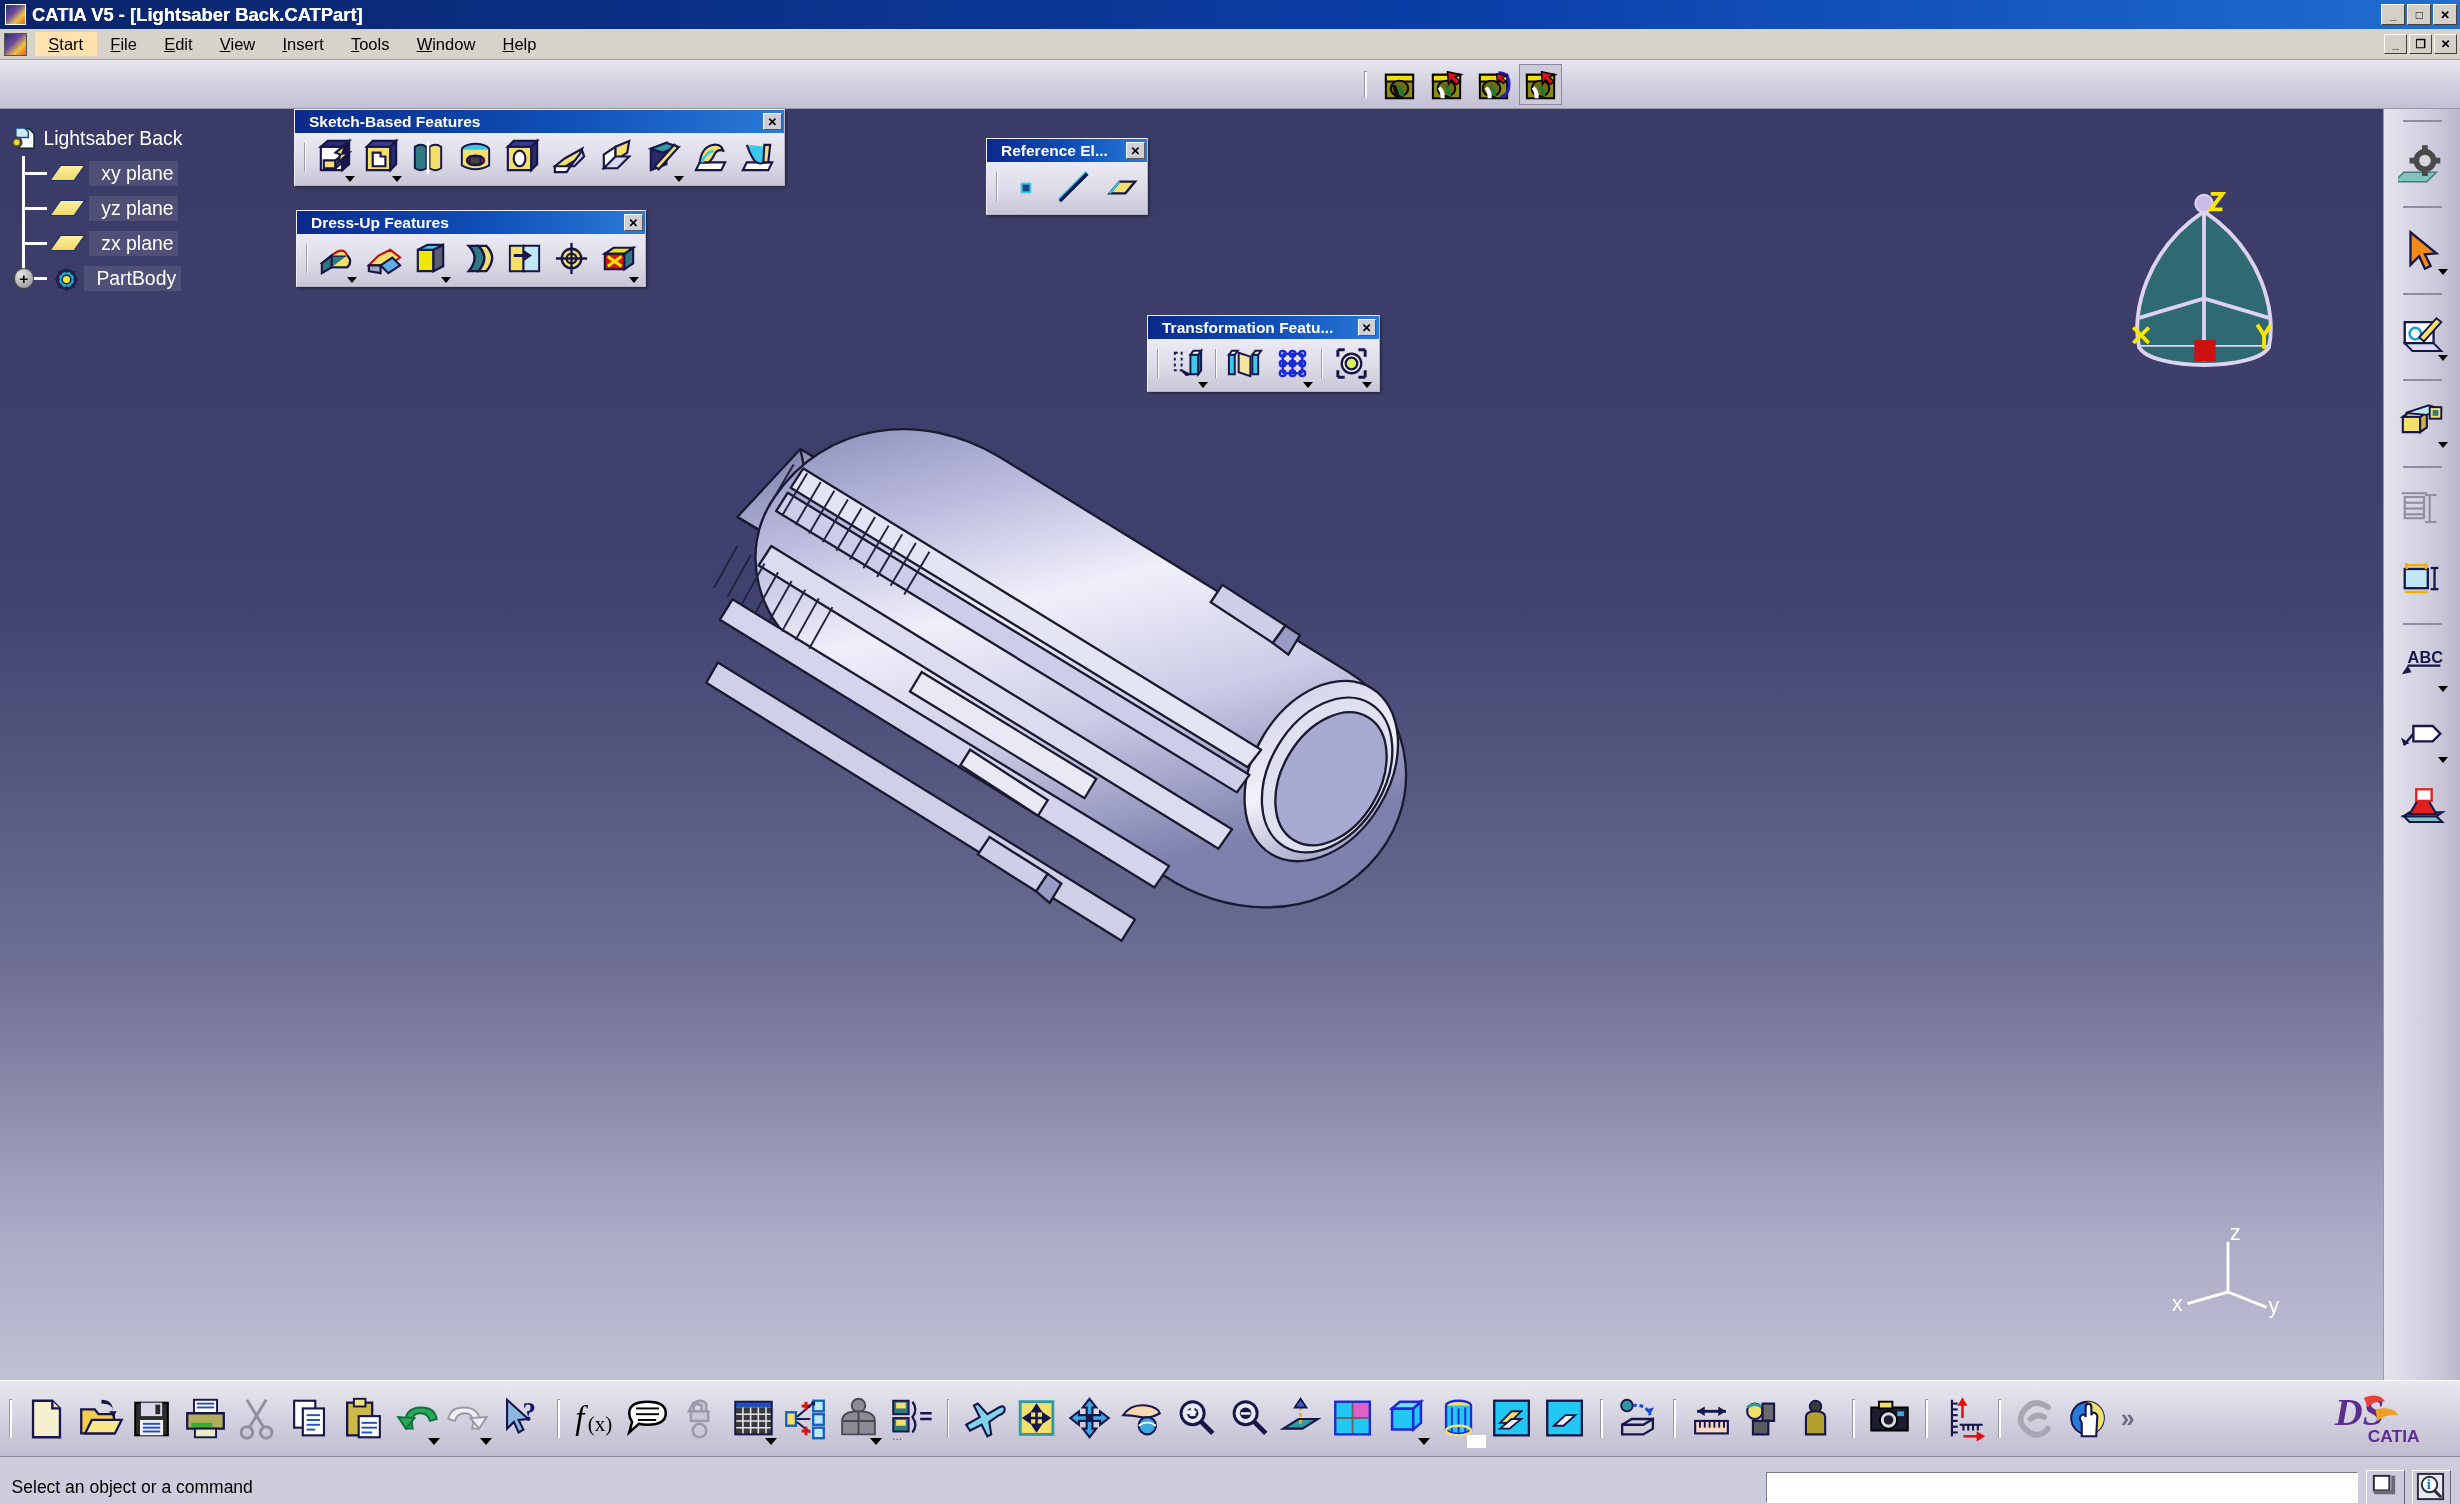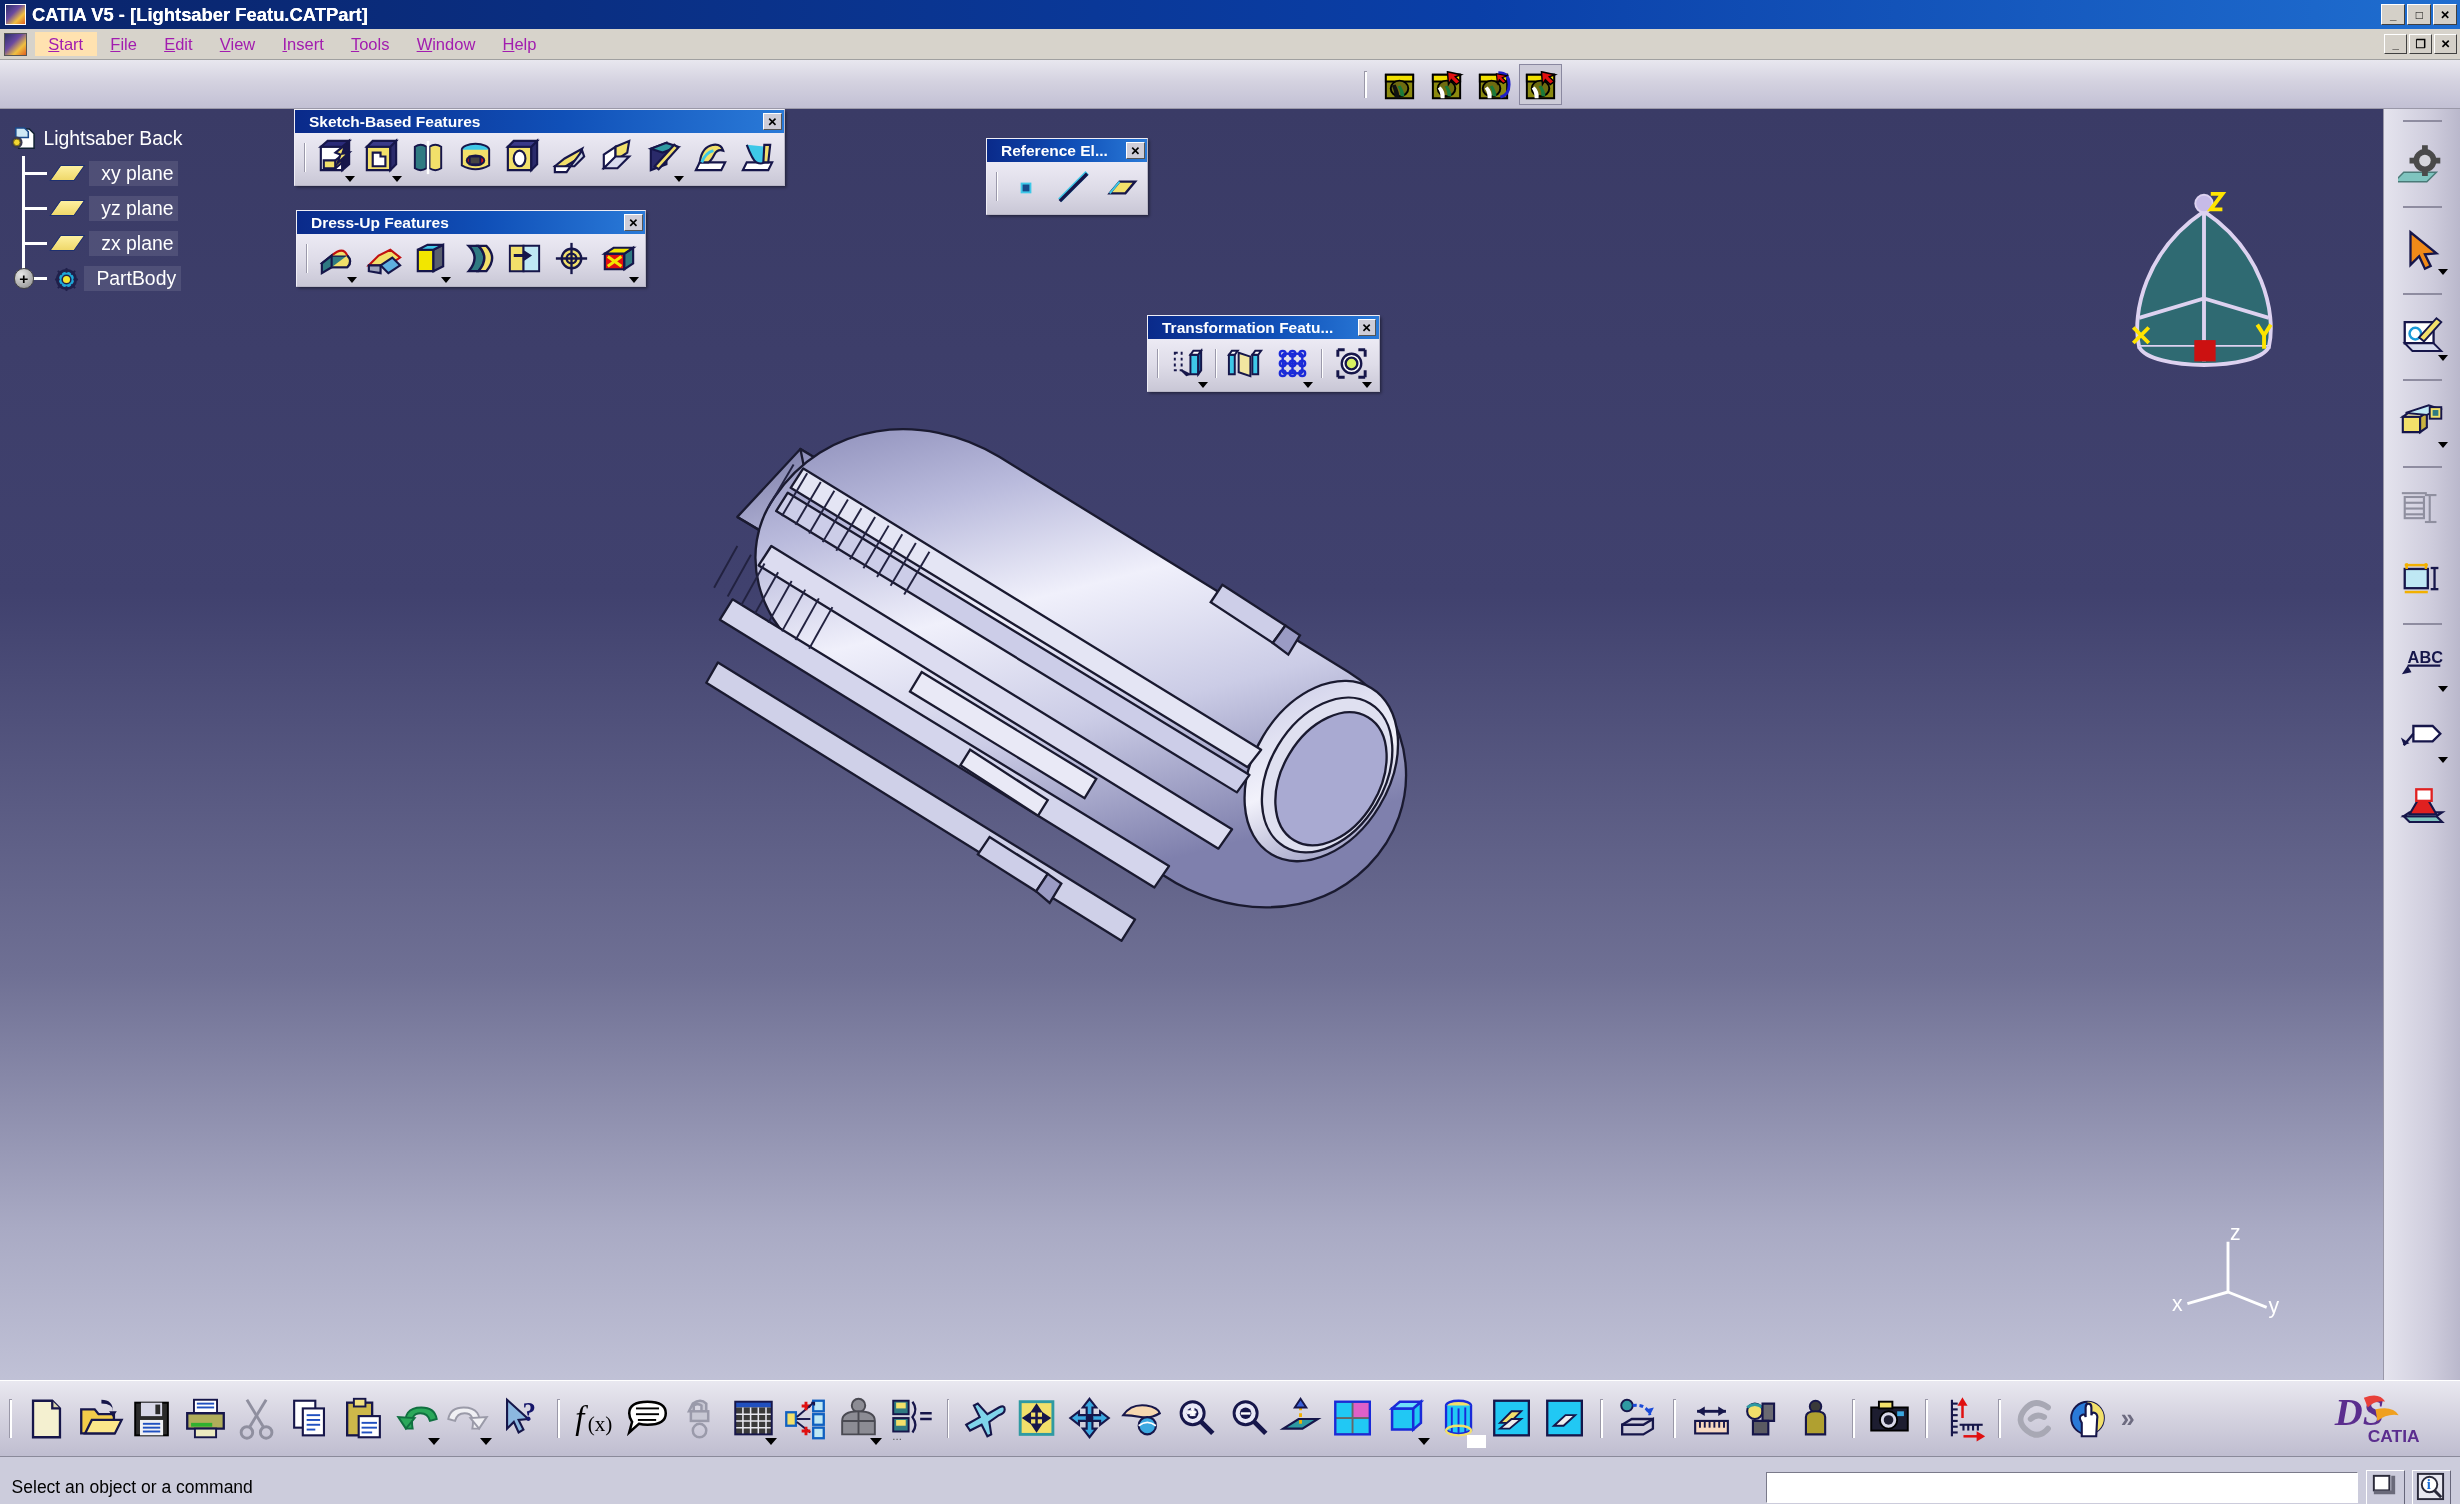--- a/index.html
+++ b/index.html
@@ -39,21 +39,21 @@
     position:absolute; left:0; top:29px; width:2461px; height:31px;
     background:#d7d3cb; display:flex; align-items:center;
     border-bottom:1px solid #a0a0a0;
   }
   #menubar .mb-icon{
     width:23px;height:23px;margin-left:3.9px;margin-right:7.8px;flex:none;
     background:linear-gradient(135deg,#2b2f6b 0%,#6b4aa0 40%,#f0c040 70%,#e06020 100%);
     border:1px solid #555;
   }
   .menu-item{
-    padding:2.9px 13.6px; font-size:16.5px; color:#a21caf; cursor:default; white-space:nowrap;
+    padding:2.9px 13.6px; font-size:16.5px; color:#000000; cursor:default; white-space:nowrap;
   }
   .menu-item.active{ background:#ffe2b0; }
   .menu-item u{ text-decoration:underline; }
   #menubar .mb-btns{ margin-left:auto; display:flex; gap:1.9px; padding-right:3.9px;}
   .winbtn.sm{ width:23px;height:19.4px;font-size:10.7px;}
 
   
   #toptools{
     position:absolute; left:0; top:60px; width:2461px; height:49px;
     background:linear-gradient(to bottom,#e8e7ef 0%,#d4d2e0 45%,#c2c0d4 100%);
@@ -170,21 +170,21 @@
   
   #axistriad{ position:absolute; right:97px; bottom:49px; width:116px;height:107px;}
   
   #model{ position:absolute; left:679px; top:243px; width:980px; height:679px;}
 </style>
 </head>
 <body>
 
 <div id="titlebar">
   <div class="tb-icon"></div>
-  <span class="tb-title">CATIA V5 - [Lightsaber Featu.CATPart]</span>
+  <span class="tb-title">CATIA V5 - [Lightsaber Back.CATPart]</span>
   <div class="tb-btns">
     <div class="winbtn">
         <i>_</i>
       </div>
     <div class="winbtn">
         <i>□</i>
       </div>
     <div class="winbtn">
         <i>✕</i>
       </div>

